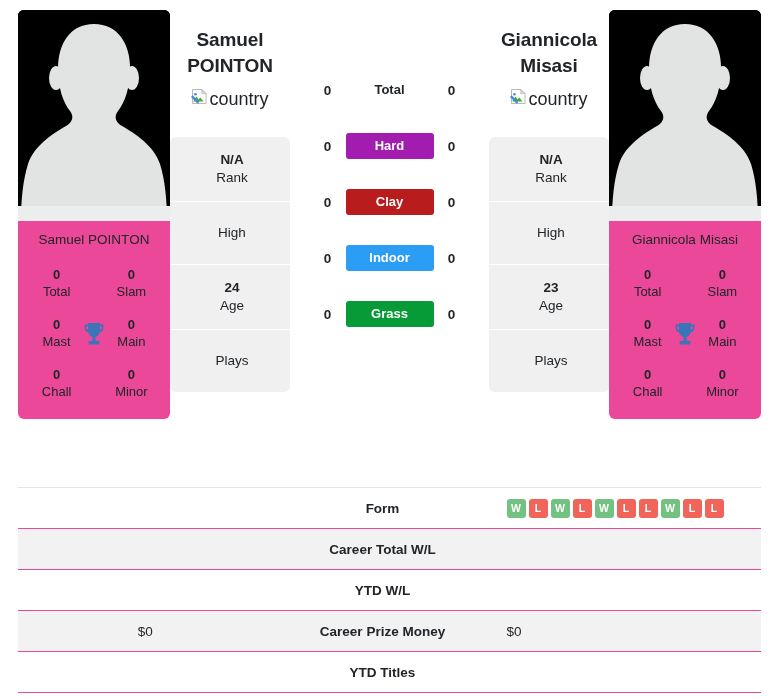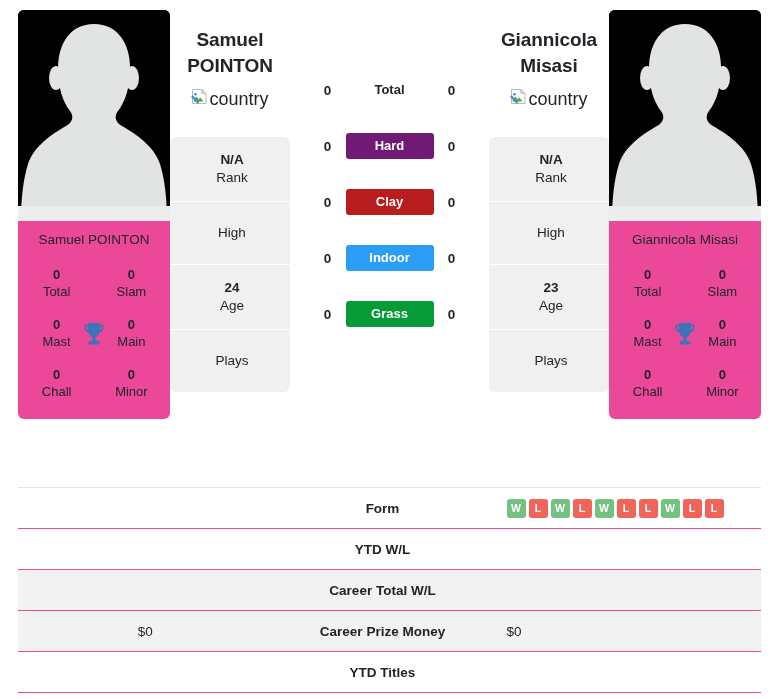--- a/index.html
+++ b/index.html
@@ -303,21 +303,21 @@
     </div>
 
     <div class="surface-col">
       <div class="surface-row">
         <div class="surface-score">0</div>
         <div class="surface-badge plain">Total</div>
         <div class="surface-score">0</div>
       </div>
       <div class="surface-row">
         <div class="surface-score">0</div>
-        <div class="surface-badge" id="badge-hard" style="background: #701a75;">Hard</div>
+        <div class="surface-badge" id="badge-hard" style="background: #a21caf;">Hard</div>
         <div class="surface-score">0</div>
       </div>
       <div class="surface-row">
         <div class="surface-score">0</div>
         <div class="surface-badge" id="badge-clay" style="background: #b91c1c;">Clay</div>
         <div class="surface-score">0</div>
       </div>
       <div class="surface-row">
         <div class="surface-score">0</div>
         <div class="surface-badge" id="badge-indoor" style="background: rgb(44, 157, 244);">Indoor</div>
@@ -440,33 +440,33 @@
             <div class="form-badge" style="background: rgb(115, 194, 129);">W</div>
             <div class="form-badge" style="background: rgb(240, 100, 90);">L</div>
             <div class="form-badge" style="background: rgb(240, 100, 90);">L</div>
             <div class="form-badge" style="background: rgb(115, 194, 129);">W</div>
             <div class="form-badge" style="background: rgb(240, 100, 90);">L</div>
             <div class="form-badge" style="background: rgb(240, 100, 90);">L</div>
           </div>
       </div>
     </div>
 
+    <div class="stat-row striped">
+      <div class="stat-left"></div>
+      <div class="stat-mid">Career Total W/L</div>
+      <div class="stat-right"></div>
+    </div>
+
     <div class="stat-row">
       <div class="stat-left"></div>
       <div class="stat-mid">YTD W/L</div>
       <div class="stat-right"></div>
     </div>
 
     <div class="stat-row striped">
-      <div class="stat-left"></div>
-      <div class="stat-mid">Career Total W/L</div>
-      <div class="stat-right"></div>
-    </div>
-
-    <div class="stat-row striped">
       <div class="stat-left">$0</div>
       <div class="stat-mid">Career Prize Money</div>
       <div class="stat-right">$0</div>
     </div>
 
     <div class="stat-row">
       <div class="stat-left"></div>
       <div class="stat-mid">YTD Titles</div>
       <div class="stat-right"></div>
     </div>

